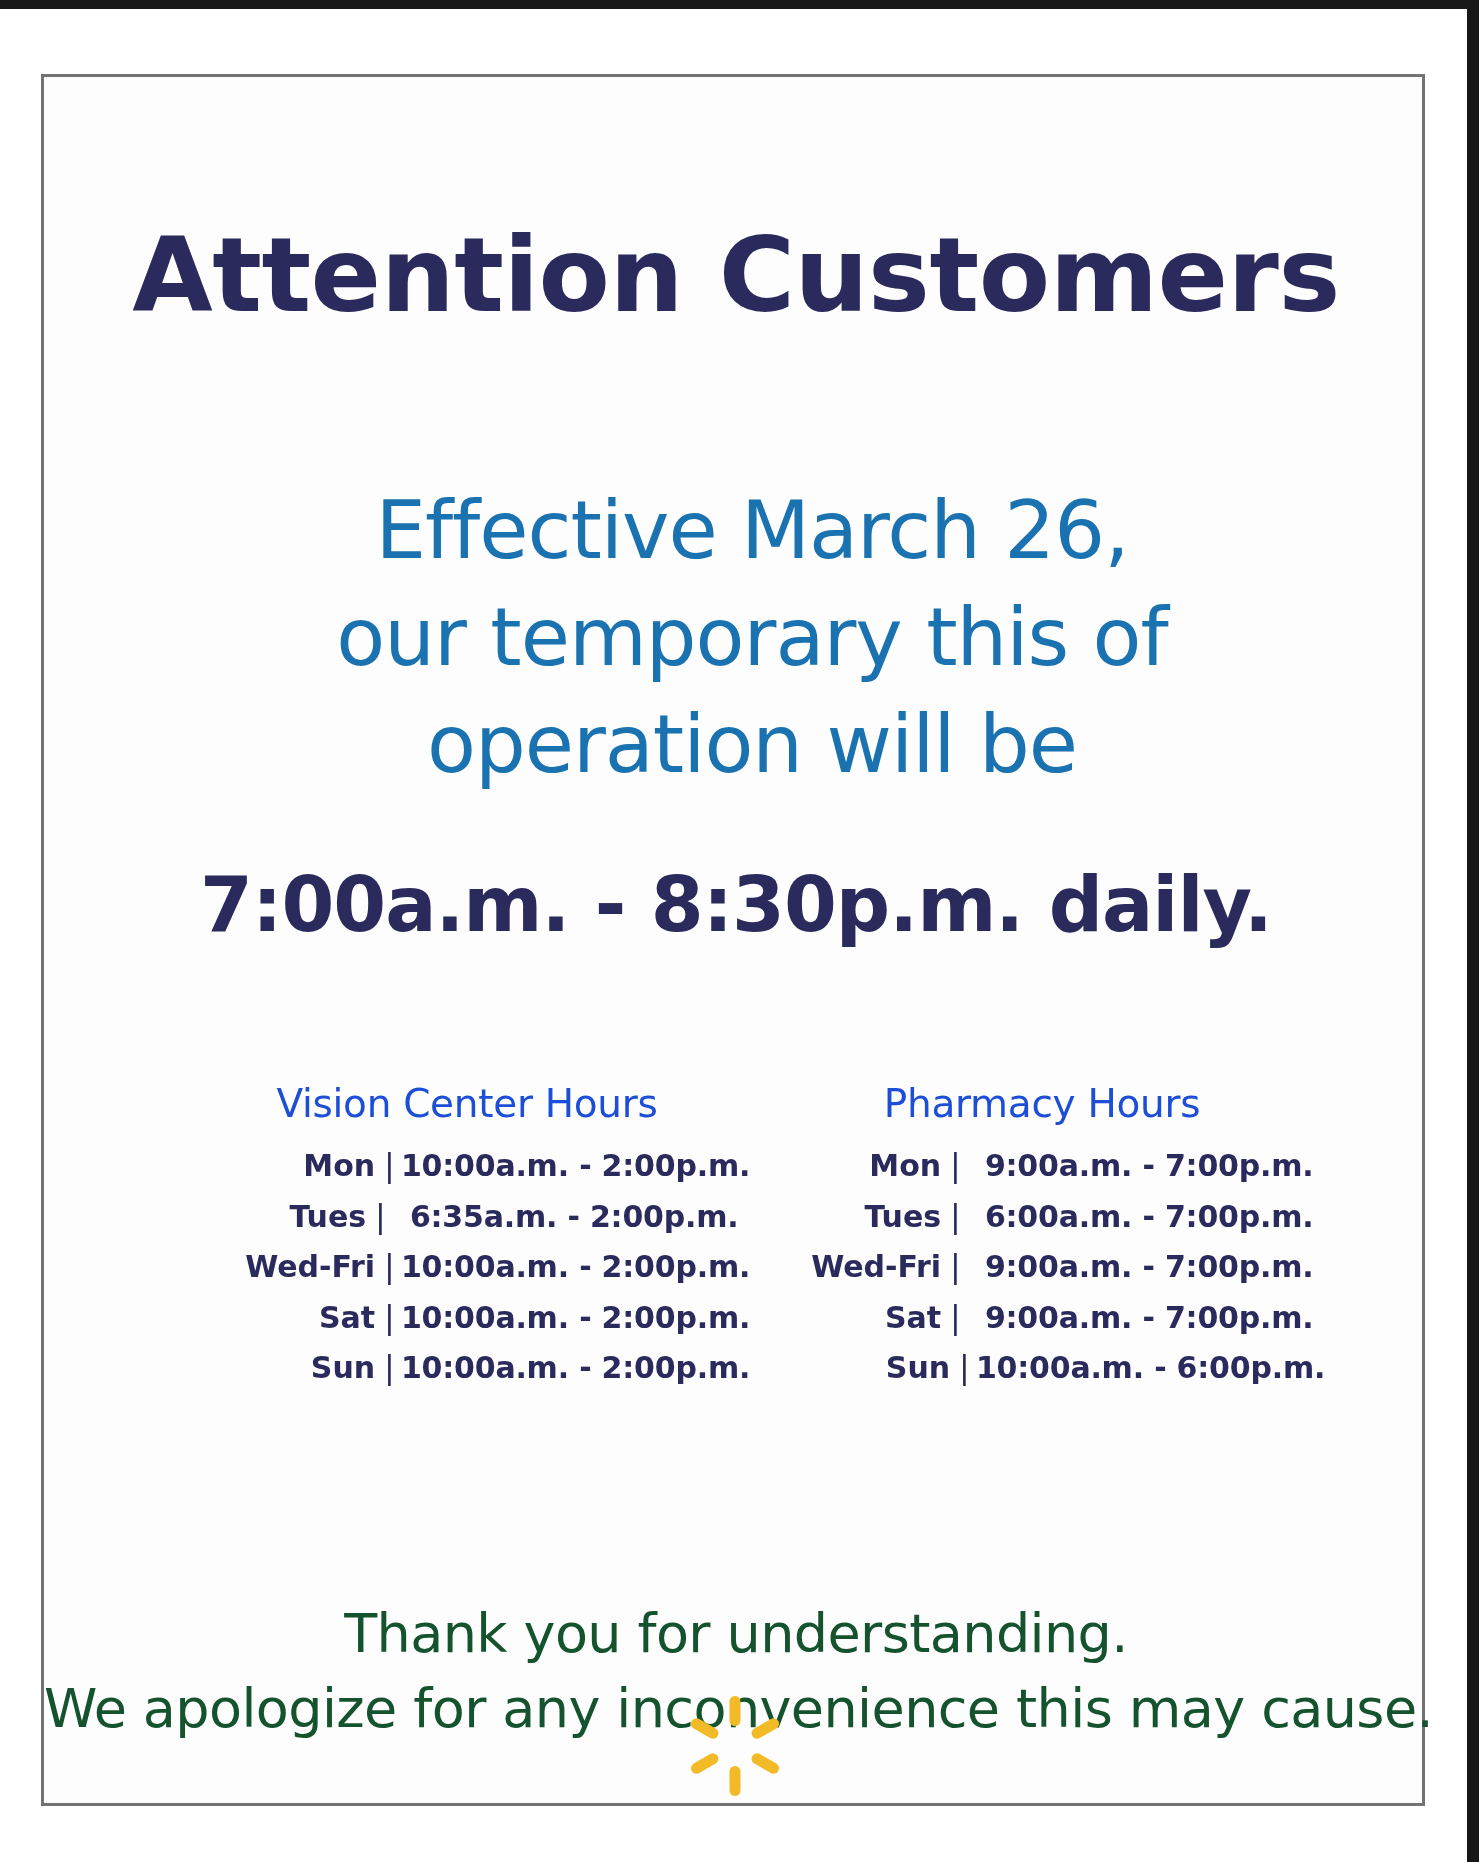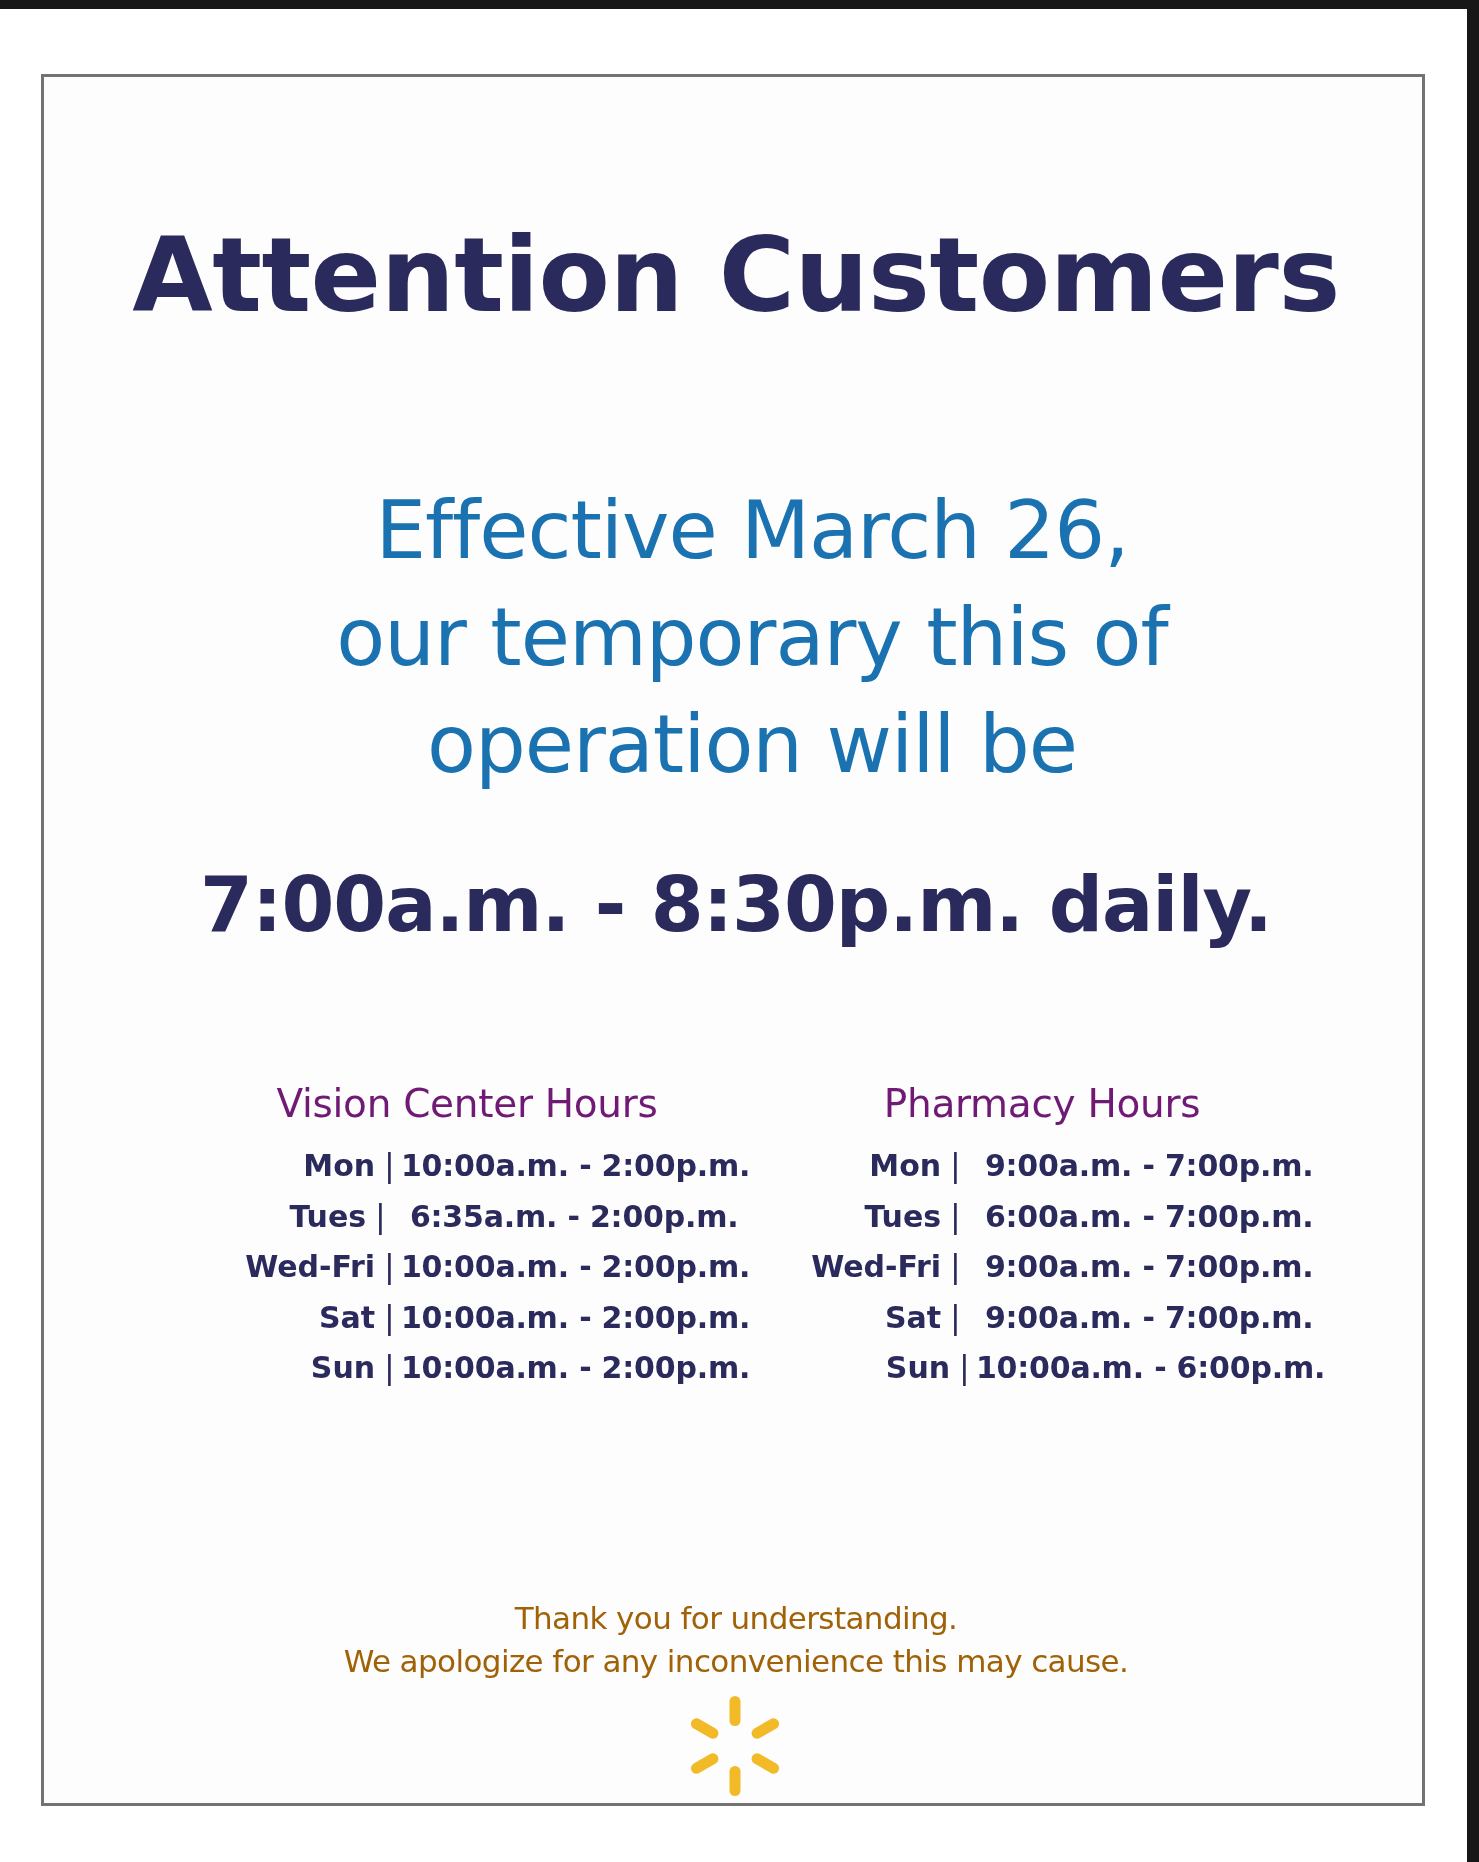--- a/index.html
+++ b/index.html
@@ -113,21 +113,21 @@
   }
   .hours-col {
     width: 560px;
     box-sizing: border-box;
   }
   .hours-col.vision { padding-left: 22px; }
   .hours-col.pharmacy { padding-left: 52px; }
 
   .col-title {
     text-align: center;
-    color: #701a75;
+    color: #1d4ed8;
     font-family: "DejaVu Sans", sans-serif;
     font-weight: 400;
     font-size: 39px;
     letter-spacing: -0.3px;
     margin-bottom: 14px;
     white-space: nowrap;
   }
 
   .hrow {
     display: flex;
@@ -160,24 +160,24 @@
   }
   .hrow .time.pad { padding-left: 22px; }
 
   
   .closing {
     position: absolute;
     left: 0;
     top: 1520px;
     width: 1384px;
     text-align: center;
-    color: #a16207;
-    font-family: "DejaVu Sans", sans-serif;
-    font-weight: 400;
-    font-size: 31px;
+    color: #14532d;
+    font-family: "DejaVu Sans", sans-serif;
+    font-weight: 400;
+    font-size: 54px;
     line-height: 1.38;
     letter-spacing: -0.6px;
   }
   .closing .ln { display: block; white-space: nowrap; }
 
   
   .spark {
     position: absolute;
     left: 683px;
     top: 1694px;

